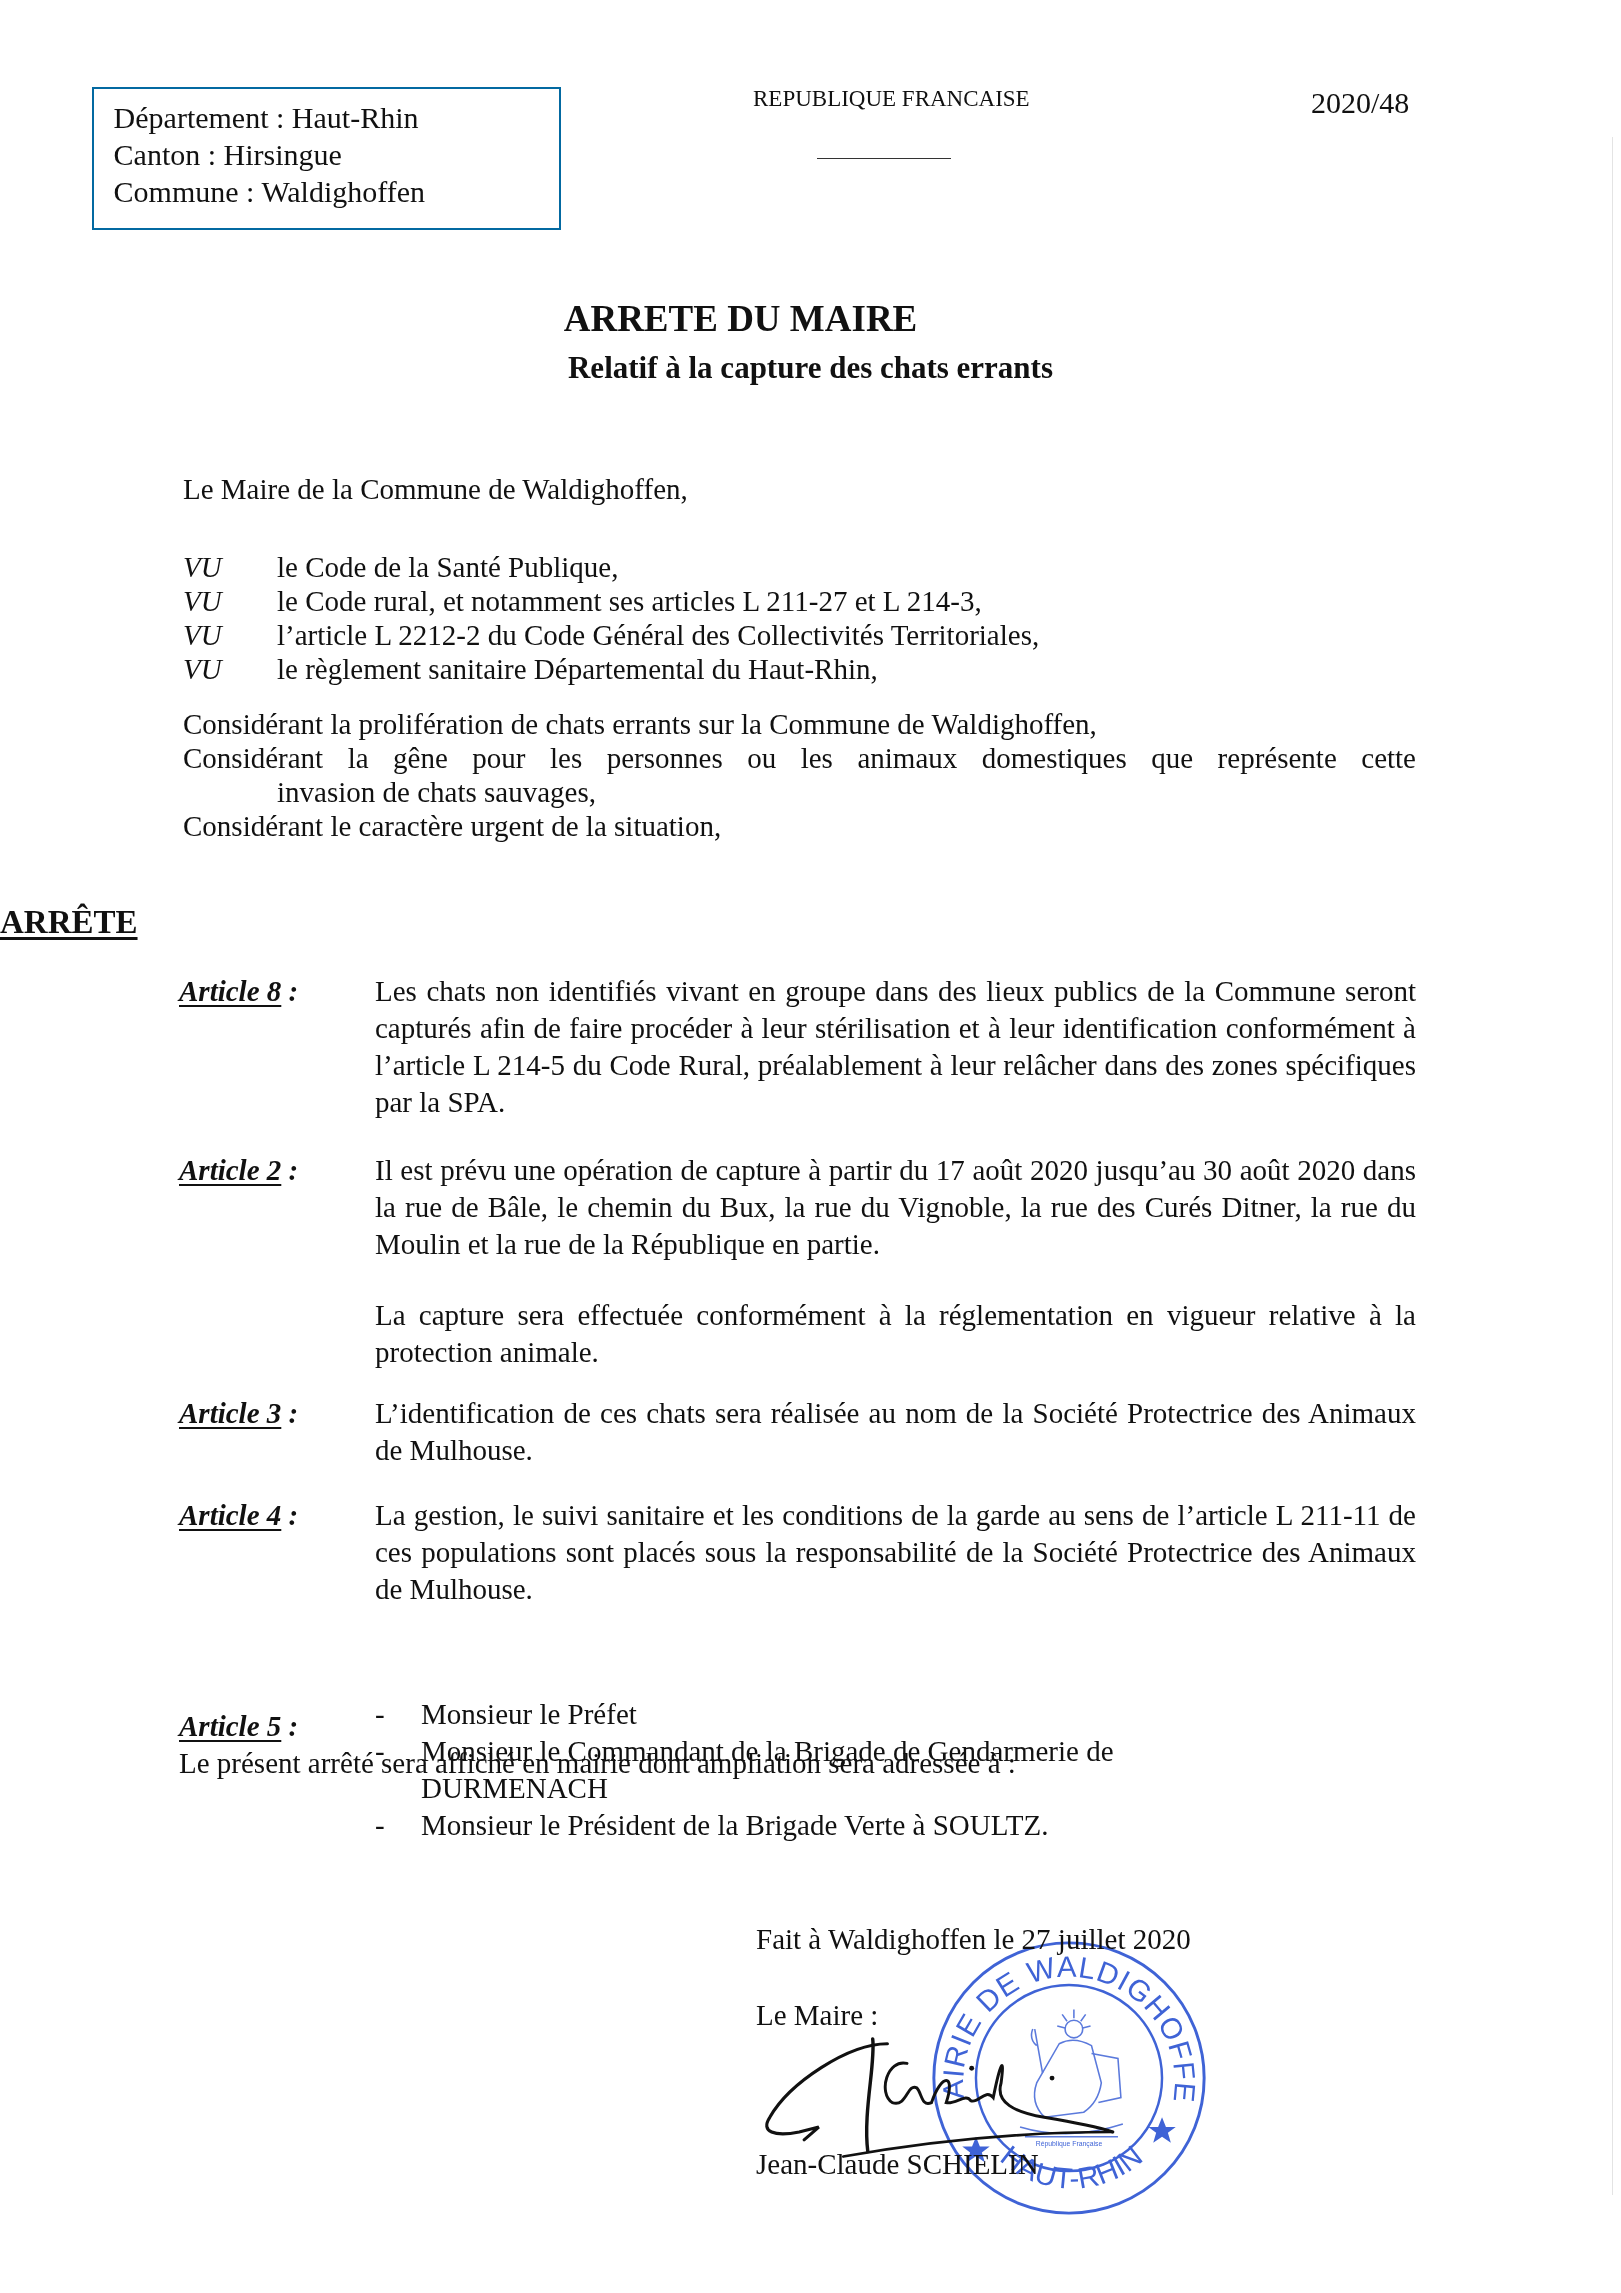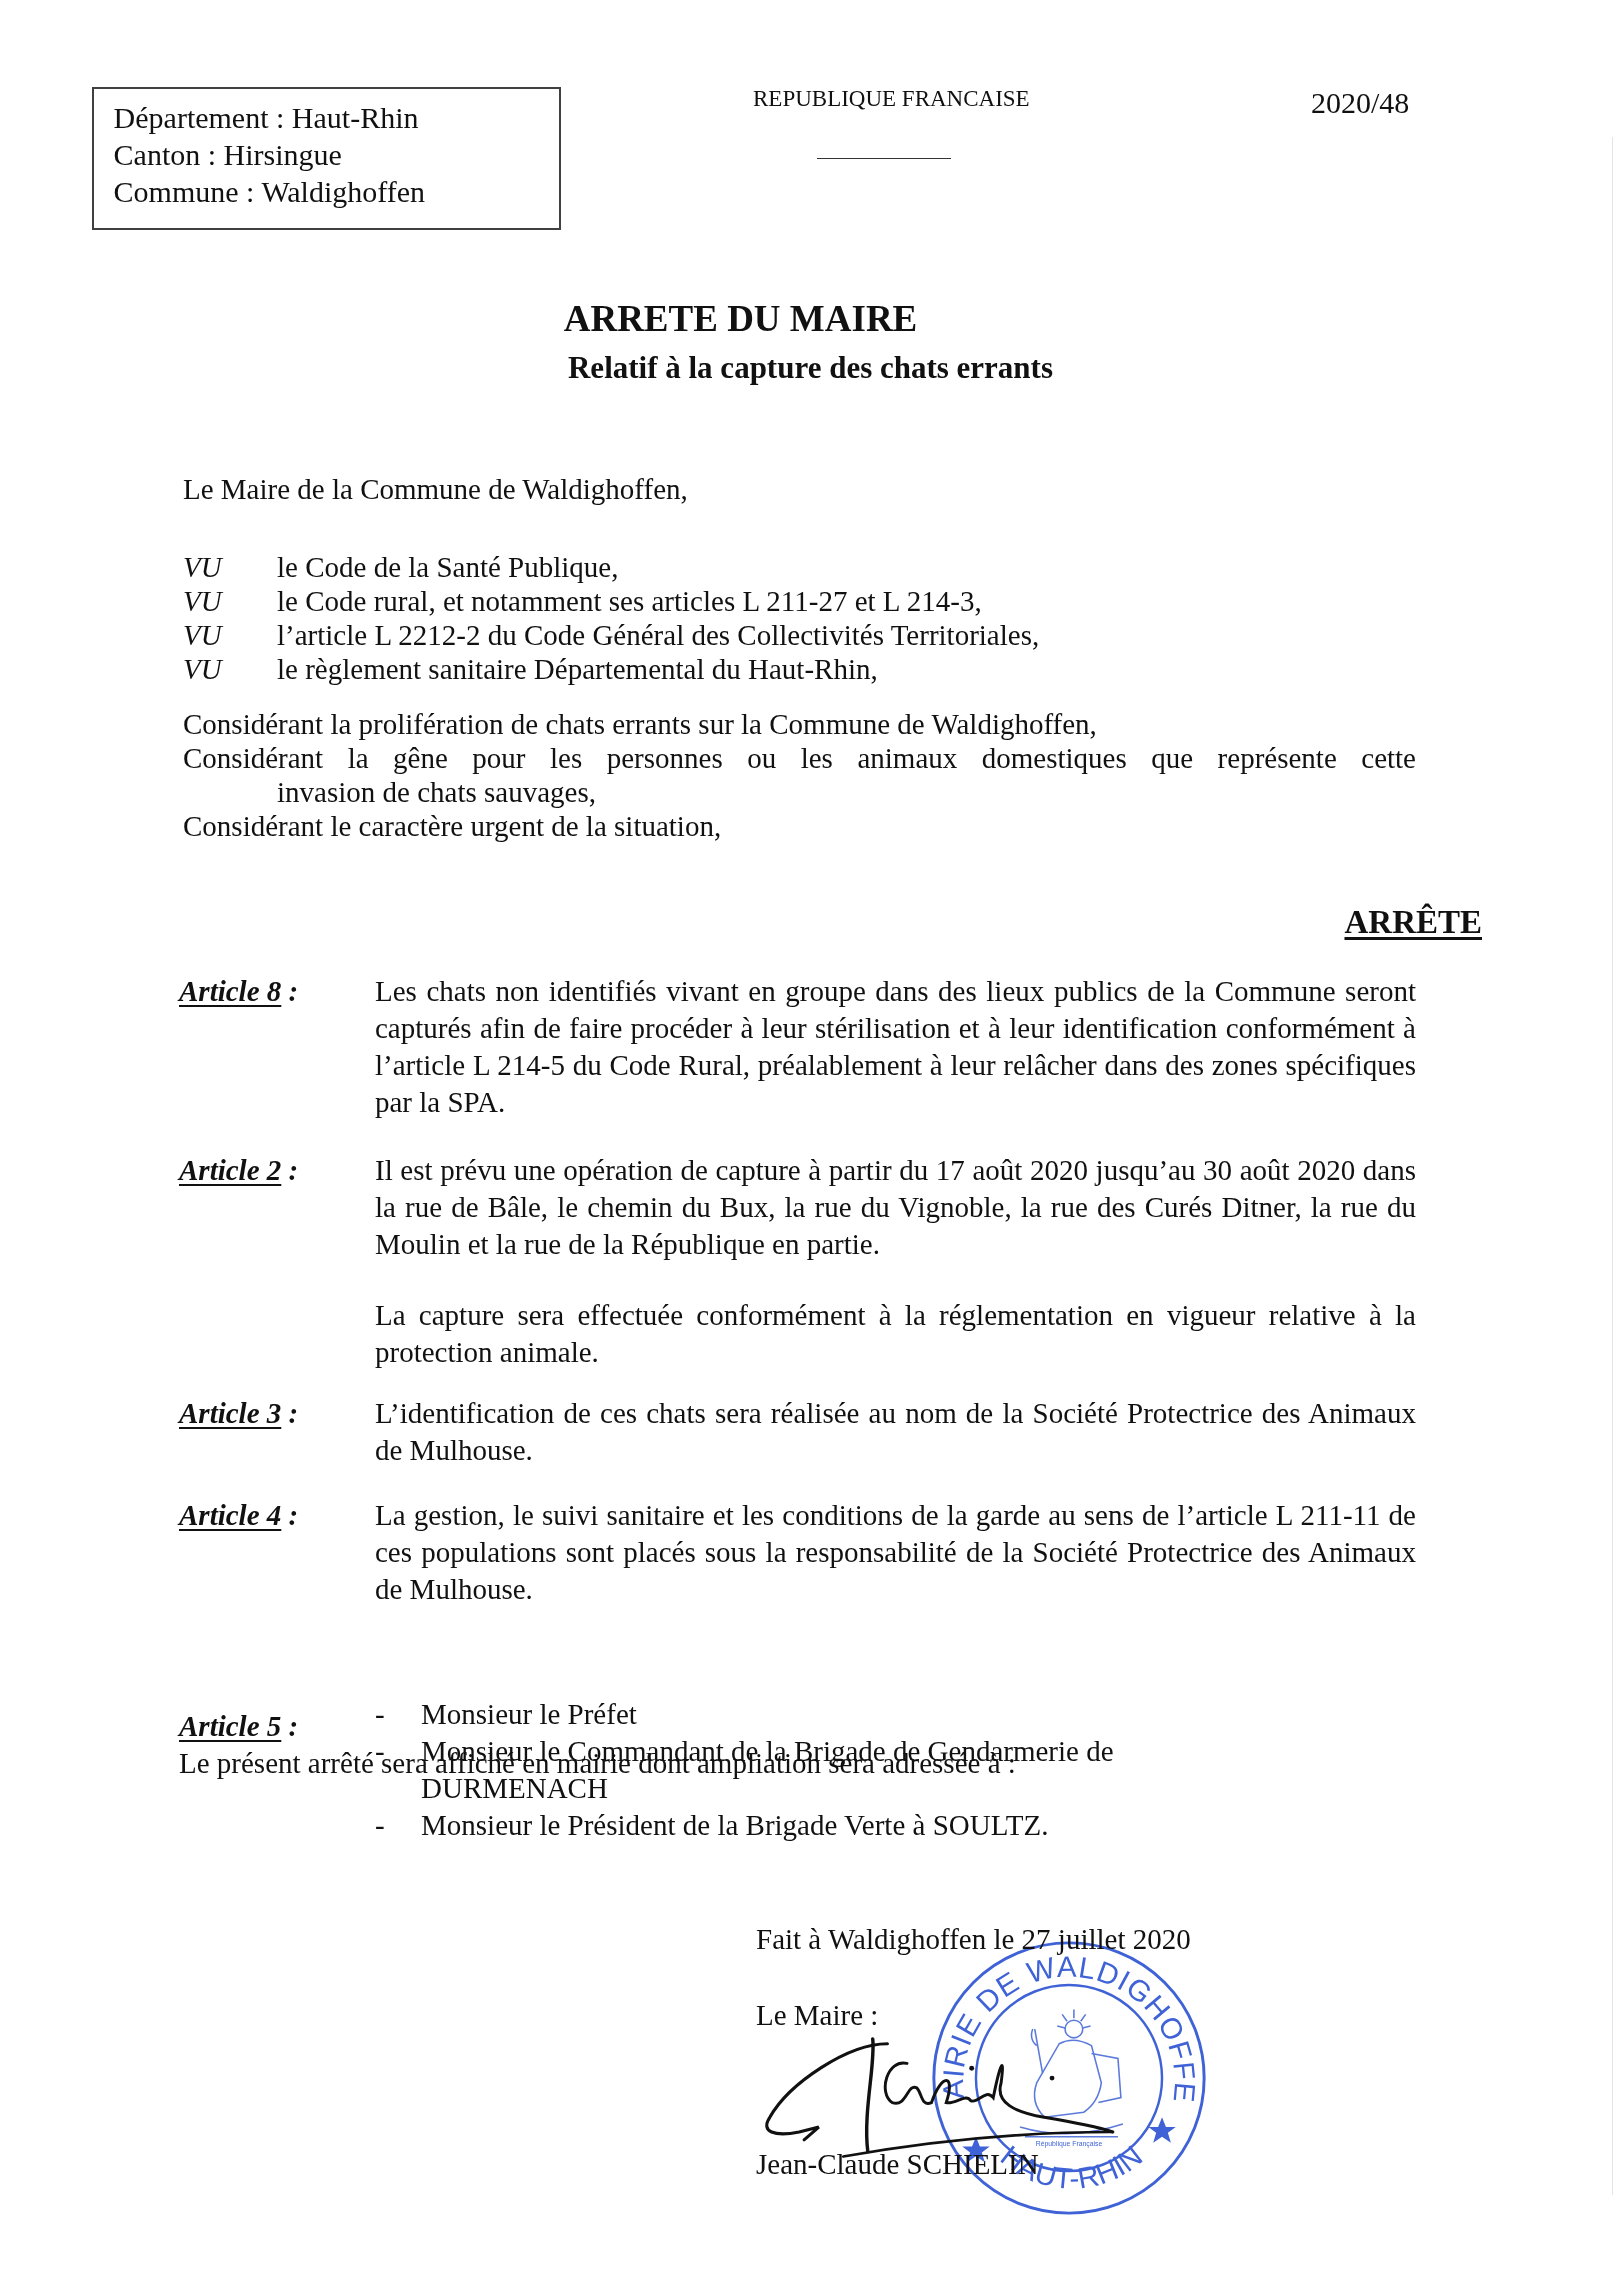--- a/index.html
+++ b/index.html
@@ -2,21 +2,21 @@
 <html><head>
 <meta charset="utf-8">
 <style>
   html, body { margin: 0; padding: 0; background: #ffffff; }
   body { width: 1621px; height: 2294px; position: relative; overflow: hidden;
          font-family: "Liberation Serif", "DejaVu Serif", serif; color: #111; }
   .page { position: absolute; left: 0; top: 0; width: 1621px; height: 2294px; }
   .scan-edge { position: absolute; left: 1612px; top: 137px; width: 1px; height: 2058px; background: #e4e4e4; }
 
   .header-box { position: absolute; left: 92px; top: 87px; width: 469px; height: 143px;
-                border: 2px solid #404040; box-sizing: border-box; padding: 9.8px 0 0 19.6px;
+                border: 2px solid #0369a1; box-sizing: border-box; padding: 9.8px 0 0 19.6px;
                 font-size: 30px; line-height: 37px; }
   .header-box div { white-space: nowrap; }
 
   .republique { position: absolute; left: 753px; top: 86px; font-size: 23px; white-space: nowrap; }
   .rep-rule { position: absolute; left: 817px; top: 158px; width: 134px; height: 1px; background: #333; }
   .ref-number { position: absolute; left: 1311px; top: 86px; font-size: 30px; }
 
   .title { position: absolute; left: 0; width: 1481px; top: 297px; text-align: center;
            font-weight: bold; font-size: 37px; }
   .subtitle { position: absolute; left: 0; width: 1621px; top: 350px; text-align: center;
@@ -24,21 +24,21 @@
 
   .body-text { position: absolute; left: 183px; width: 1233px; font-size: 29px; line-height: 34px; }
   .intro { top: 472px; }
   .vu-list { top: 550px; }
   .vu-row { display: flex; height: 34px; }
   .vu-label { width: 94px; font-style: italic; }
   .consid { top: 707px; }
   .consid p { margin: 0; text-align: justify; text-align-last: left; }
   .consid .indent { padding-left: 94px; }
 
-  .arrete { position: absolute; left: 0; width: 1482px; top: 904px; text-align: right;
+  .arrete { position: absolute; left: 0; width: 1482px; top: 904px; text-align: left;
             font-weight: bold; font-size: 33px; }
   .arrete span { text-decoration: underline; text-underline-offset: 3.9px; }
 
   .article { position: absolute; left: 179px; width: 1237px; display: flex; font-size: 29px; line-height: 37px; }
   .article-label { width: 196px; flex: none; font-style: italic; font-weight: bold; }
   .article-label .lbl { text-decoration: underline; text-underline-offset: 3.9px; }
   .article-body { flex: 1; text-align: justify; }
   .article-body p { margin: 0; }
   .article-body p + p { margin-top: 34px; }
 

